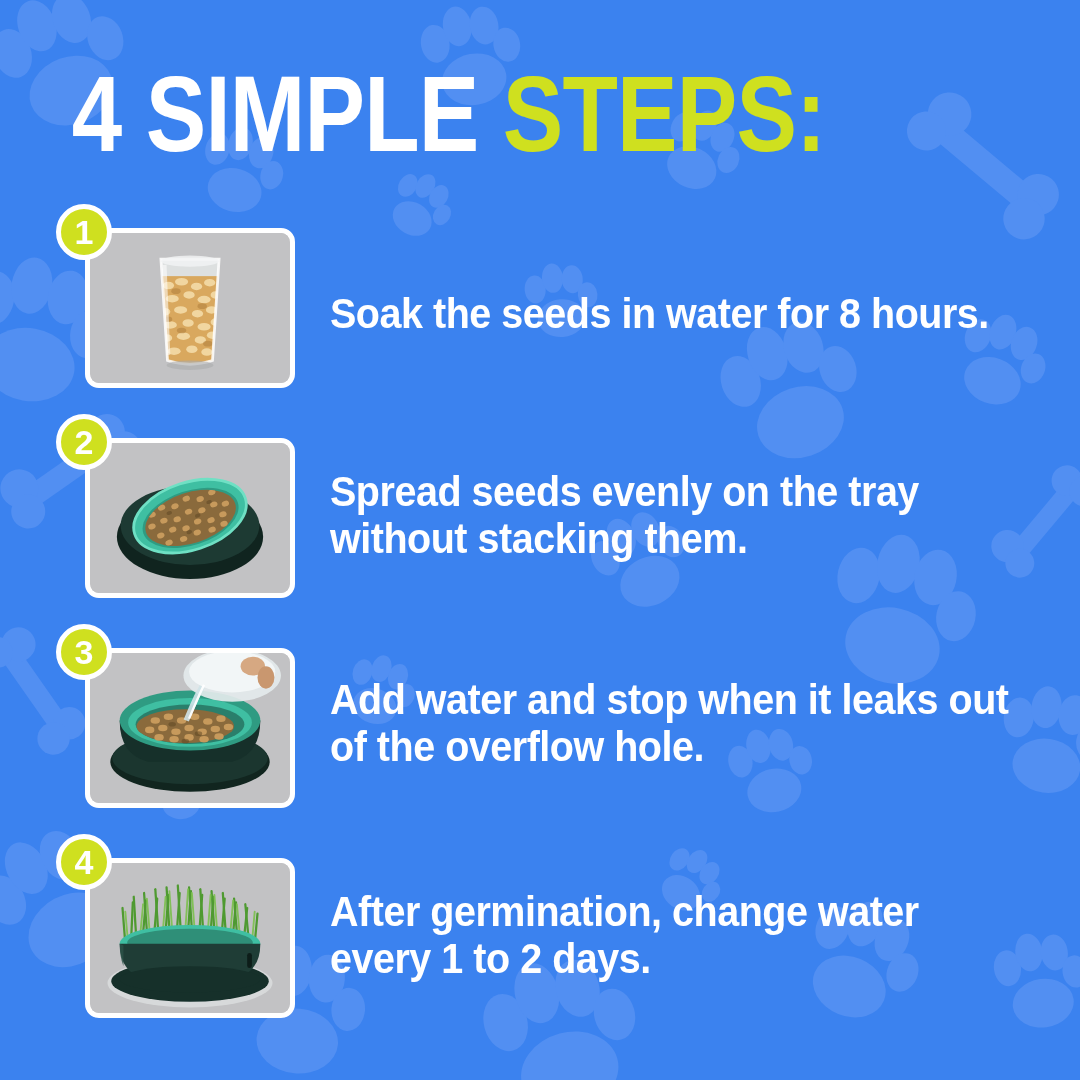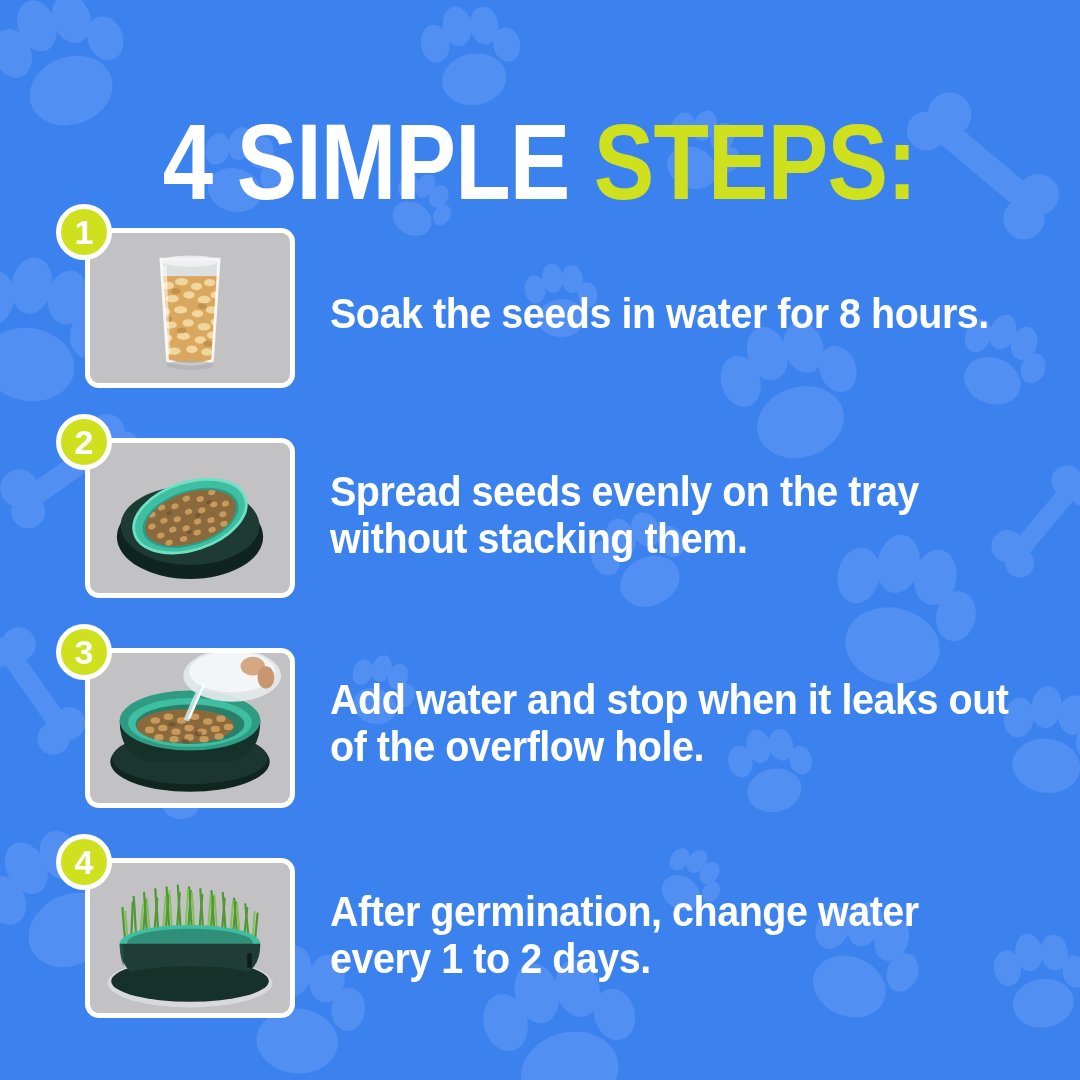--- a/index.html
+++ b/index.html
@@ -13,21 +13,21 @@
     background:#3b82ef;overflow:hidden;
   }
 
   
   #bg-decor{position:absolute;inset:0;pointer-events:none;}
   #bg-decor svg{display:block;width:1080px;height:1080px;}
 
   
   .title-wrap{
     position:absolute;left:0;top:60px;width:1080px;
-    text-align:center;line-height:1;margin-top:48px;
+    text-align:left;line-height:1;
   }
   .title-text{
     display:inline-block;
     font-family:"Liberation Sans", sans-serif;
     font-weight:700;
     font-size:108px;
     letter-spacing:-1px;
     transform:scaleX(.84);
     transform-origin:center center;
     white-space:nowrap;

